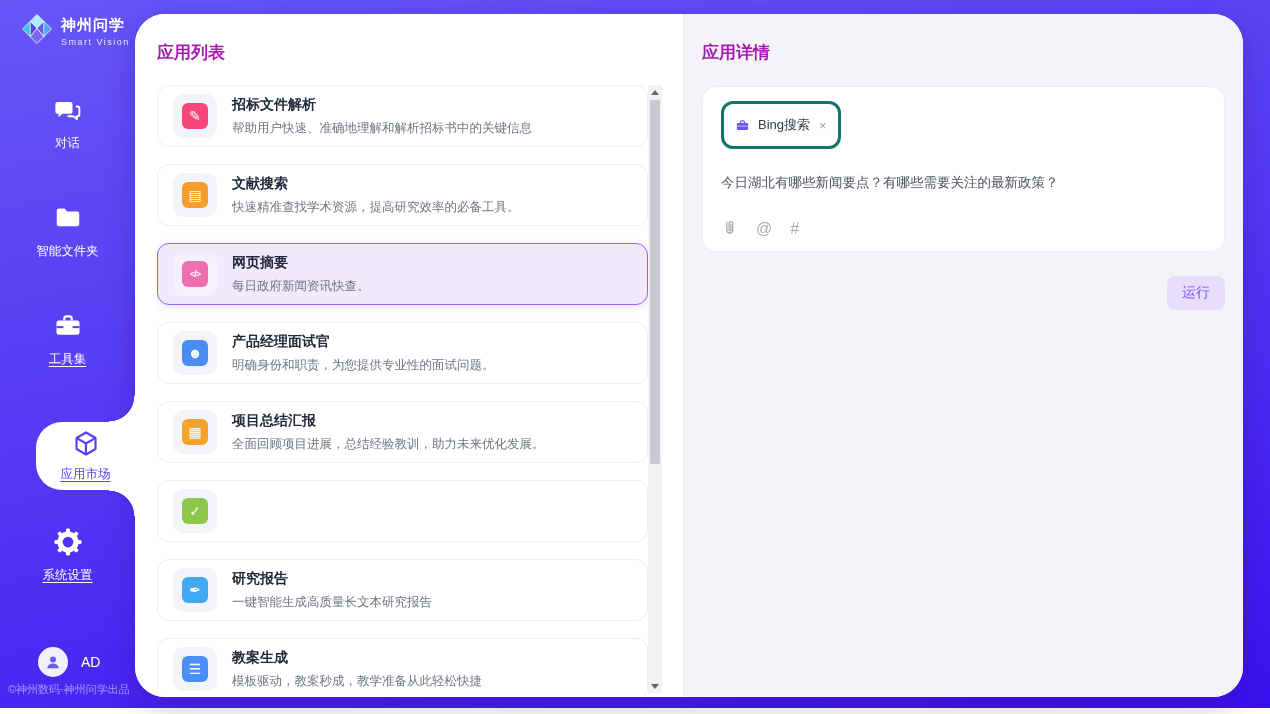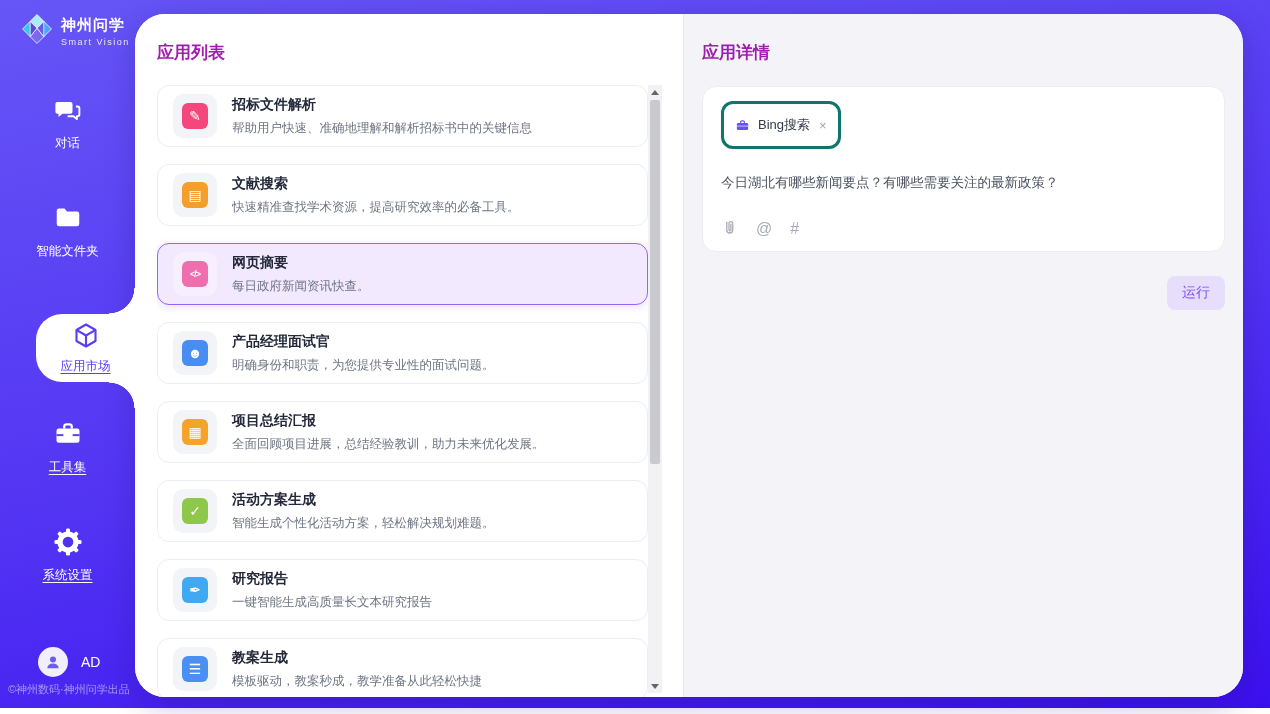--- a/index.html
+++ b/index.html
@@ -130,37 +130,37 @@
               <path d="M18.3 9.2 h1.4 a1.4 1.4 0 0 1 1.4 1.4 v5 a1.4 1.4 0 0 1 -1.4 1.4 h-.6 v2.3 l-2.8 -2.3 h-4.6" stroke="#ffffff" stroke-width="1.5" fill="none" stroke-linejoin="round"></path>
             </svg></span>
           <span class="nav-label">对话</span>
         </div>
         <div class="nav-item">
           <span><svg width="30" height="30" viewBox="0 0 24 24">
               <path d="M3 6.2 a1.8 1.8 0 0 1 1.8 -1.8 h4.4 l2 2.3 h8 a1.8 1.8 0 0 1 1.8 1.8 v8.3 a1.8 1.8 0 0 1 -1.8 1.8 H4.8 A1.8 1.8 0 0 1 3 16.8 z" fill="#ffffff"></path>
             </svg></span>
           <span class="nav-label">智能文件夹</span>
         </div>
+        <div class="nav-item">
+          <span><svg width="30" height="30" viewBox="0 0 24 24">
+              <path d="M9 7.5 V6 a1.8 1.8 0 0 1 1.8 -1.8 h2.4 A1.8 1.8 0 0 1 15 6 v1.5" stroke="#ffffff" stroke-width="1.8" fill="none"></path>
+              <rect x="2.8" y="7.5" width="18.4" height="11.5" rx="1.8" fill="#ffffff"></rect>
+              <rect x="2.8" y="12.1" width="5.5" height="1.6" fill="#5b46f3"></rect>
+              <rect x="15.7" y="12.1" width="5.5" height="1.6" fill="#5b46f3"></rect>
+            </svg></span>
+          <span class="nav-label underlined">工具集</span>
+        </div>
         <div class="nav-item active">
           <span><svg width="30" height="30" viewBox="0 0 24 24">
               <g stroke="#5b3df6" stroke-width="1.7" fill="none" stroke-linejoin="round">
                 <path d="M12 2.8 l7.6 4.4 v8.8 L12 20.4 4.4 16 V7.2 z"></path>
                 <path d="M4.6 7.3 12 11.6 l7.4 -4.3 M12 11.6 V20.2"></path>
               </g>
             </svg></span>
           <span class="nav-label underlined">应用市场</span>
-        </div>
-        <div class="nav-item">
-          <span><svg width="30" height="30" viewBox="0 0 24 24">
-              <path d="M9 7.5 V6 a1.8 1.8 0 0 1 1.8 -1.8 h2.4 A1.8 1.8 0 0 1 15 6 v1.5" stroke="#ffffff" stroke-width="1.8" fill="none"></path>
-              <rect x="2.8" y="7.5" width="18.4" height="11.5" rx="1.8" fill="#ffffff"></rect>
-              <rect x="2.8" y="12.1" width="5.5" height="1.6" fill="#5b46f3"></rect>
-              <rect x="15.7" y="12.1" width="5.5" height="1.6" fill="#5b46f3"></rect>
-            </svg></span>
-          <span class="nav-label underlined">工具集</span>
         </div>
         <div class="nav-item">
           <span><svg width="30" height="30" viewBox="0 0 24 24">
               <g fill="#ffffff">
                 <circle cx="12" cy="12" r="6.4" fill="none" stroke="#ffffff" stroke-width="4.2"></circle>
                 <g>
                   <rect x="10.4" y="1.2" width="3.2" height="4" rx="1"></rect>
                   <rect x="10.4" y="18.8" width="3.2" height="4" rx="1"></rect>
                   <rect x="1.2" y="10.4" width="4" height="3.2" rx="1"></rect>
                   <rect x="18.8" y="10.4" width="4" height="3.2" rx="1"></rect>
@@ -235,24 +235,20 @@
             </div>
             <div class="card-text">
               <div class="card-title">项目总结汇报</div>
               <div class="card-desc">全面回顾项目进展，总结经验教训，助力未来优化发展。</div>
             </div>
           </div>
           <div class="card">
             <div class="app-icon-box">
               <div class="app-icon-chip" style="background: rgb(142, 200, 74);">✓</div>
             </div>
-            <div class="card-text">
-              <div class="card-title">活动方案生成</div>
-              <div class="card-desc">智能生成个性化活动方案，轻松解决规划难题。</div>
-            </div>
           </div>
           <div class="card">
             <div class="app-icon-box">
               <div class="app-icon-chip" style="background: rgb(65, 169, 241);">✒</div>
             </div>
             <div class="card-text">
               <div class="card-title">研究报告</div>
               <div class="card-desc">一键智能生成高质量长文本研究报告</div>
             </div>
           </div>

